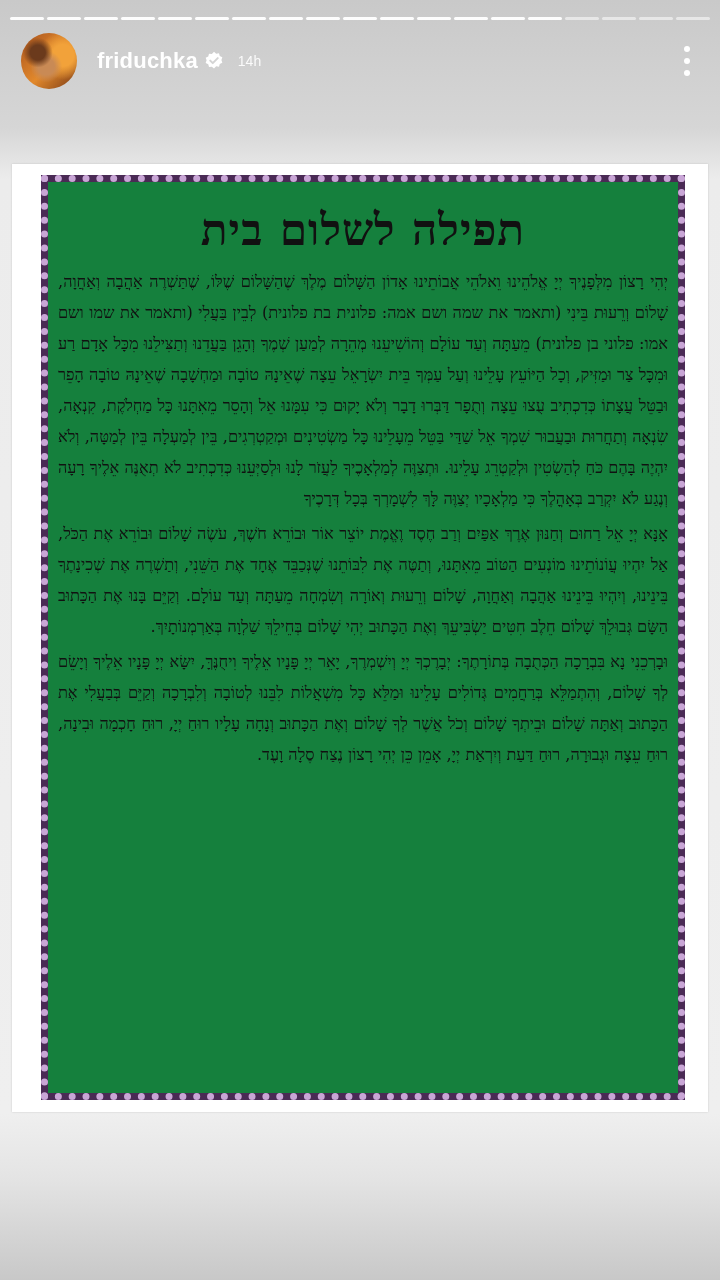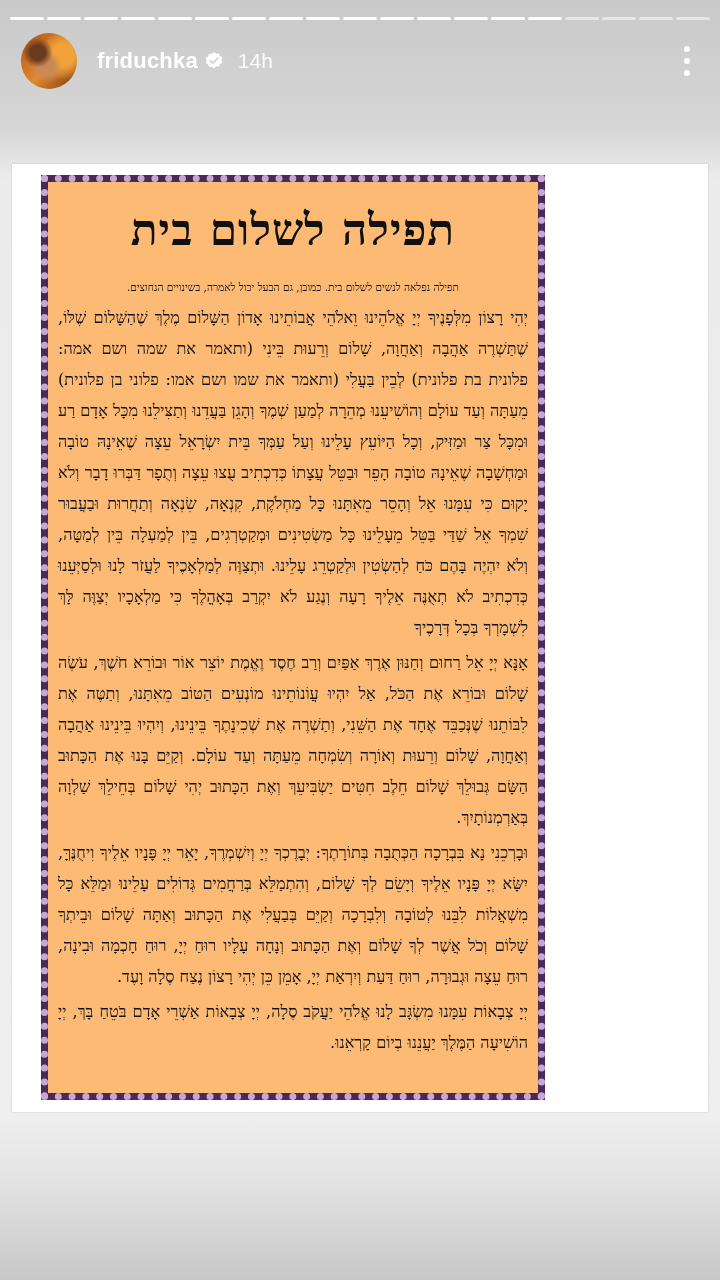--- a/index.html
+++ b/index.html
@@ -34,38 +34,38 @@
   }
   .username {
     margin-left: 20px;
     color: #ffffff; font-size: 22px; font-weight: bold;
     letter-spacing: 0.2px;
   }
   .verified {
     margin-left: 6px; width: 20px; height: 20px; display: inline-block;
   }
   .time {
-    margin-left: 14px; color: rgba(255,255,255,0.9); font-size: 21px;
+    margin-left: 14px; color: rgba(255,255,255,0.9); font-size: 14px;
   }
   .more {
     margin-left: auto; margin-right: 14px;
     width: 10px; height: 30px;
     display: flex; flex-direction: column; justify-content: space-between; align-items: center;
   }
   .more span { width: 6px; height: 6px; border-radius: 50%; background: #fff; }
 
   .card {
     position: absolute; top: 164px; left: 12px; width: 696px; height: 948px;
     background: #ffffff;
     box-shadow: 0 0 2px rgba(0,0,0,0.15);
   }
   .frame {
-    position: absolute; top: 11px; left: 29px; width: 504px; height: 925px;
+    position: absolute; top: 11px; left: 29px; width: 644px; height: 925px;
     border: 7px solid #4a2a55;
-    background: #fdba74;
+    background: #15803d;
   }
   .frame::before {
     content: ""; position: absolute; inset: -7px;
     border: 7px dotted #c9a6d6;
     pointer-events: none;
   }
   .doc {
     position: absolute; inset: 0; padding: 14px 10px 0 10px;
     direction: rtl; text-align: right; color: #111;
     font-family: "DejaVu Serif", "Liberation Serif", serif;
@@ -121,22 +121,20 @@
     <span></span>
     <span></span>
     <span></span>
   </div>
 </div>
 
 <div class="card">
   <div class="frame">
     <div class="doc">
       <div class="doc-title">תפילה לשלום בית</div>
-      <div class="doc-subtitle">תפילה נפלאה לנשים לשלום בית. כמובן, גם הבעל יכול לאמרה, בשינויים הנחוצים.</div>
       <div class="body-block">
         <p class="para">יְהִי רָצוֹן מִלְּפָנֶיךָ יְיָ אֱלֹהֵינוּ וֵאלֹהֵי אֲבוֹתֵינוּ אָדוֹן הַשָּׁלוֹם מֶלֶךְ שֶׁהַשָּׁלוֹם שֶׁלּוֹ, שֶׁתַּשְׁרֶה אַהֲבָה וְאַחֲוָה, שָׁלוֹם וְרֵעוּת בֵּינִי (ותאמר את שמה ושם אמה: פלונית בת פלונית) לְבֵין בַּעֲלִי (ותאמר את שמו ושם אמו: פלוני בן פלונית) מֵעַתָּה וְעַד עוֹלָם וְהוֹשִׁיעֵנוּ מְהֵרָה לְמַעַן שְׁמֶךָ וְהָגֵן בַּעֲדֵנוּ וְתַצִּילֵנוּ מִכָּל אָדָם רַע וּמִכָּל צַר וּמַזִּיק, וְכָל הַיּוֹעֵץ עָלֵינוּ וְעַל עַמְּךָ בֵּית יִשְׂרָאֵל עֵצָה שֶׁאֵינָהּ טוֹבָה וּמַחְשָׁבָה שֶׁאֵינָהּ טוֹבָה הָפֵר וּבַטֵּל עֲצָתוֹ כְּדִכְתִיב עֻצוּ עֵצָה וְתֻפָר דַּבְּרוּ דָבָר וְלֹא יָקוּם כִּי עִמָּנוּ אֵל וְהָסֵר מֵאִתָּנוּ כָּל מַחְלֹקֶת, קִנְאָה, שִׂנְאָה וְתַחֲרוּת וּבַעֲבוּר שִׁמְךָ אֵל שַׁדַּי בַּטֵּל מֵעָלֵינוּ כָּל מַשְׂטִינִים וּמְקַטְרְגִים, בֵּין לְמַעְלָה בֵּין לְמַטָּה, וְלֹא יִהְיֶה בָּהֶם כֹּחַ לְהַשְׂטִין וּלְקַטְרֵג עָלֵינוּ. וּתְצַוֶּה לְמַלְאָכֶיךָ לַעֲזֹר לָנוּ וּלְסַיְּעֵנוּ כְּדִכְתִיב לֹא תְאֻנֶּה אֵלֶיךָ רָעָה וְנֶגַע לֹא יִקְרַב בְּאָהֳלֶךָ כִּי מַלְאָכָיו יְצַוֶּה לָּךְ לִשְׁמָרְךָ בְּכָל דְּרָכֶיךָ</p>
         <p class="para">אָנָּא יְיָ אֵל רַחוּם וְחַנּוּן אֶרֶךְ אַפַּיִם וְרַב חֶסֶד וֶאֱמֶת יוֹצֵר אוֹר וּבוֹרֵא חֹשֶׁךְ, עֹשֶׂה שָׁלוֹם וּבוֹרֵא אֶת הַכֹּל, אַל יִהְיוּ עֲוֹנוֹתֵינוּ מוֹנְעִים הַטּוֹב מֵאִתָּנוּ, וְתַטֶּה אֶת לִבּוֹתֵנוּ שֶׁנְּכַבֵּד אֶחָד אֶת הַשֵּׁנִי, וְתַשְׁרֶה אֶת שְׁכִינָתֶךָ בֵּינֵינוּ, וְיִהְיוּ בֵּינֵינוּ אַהֲבָה וְאַחֲוָה, שָׁלוֹם וְרֵעוּת וְאוֹרָה וְשִׂמְחָה מֵעַתָּה וְעַד עוֹלָם. וְקַיֵּם בָּנוּ אֶת הַכָּתוּב הַשָּׂם גְּבוּלֵךְ שָׁלוֹם חֵלֶב חִטִּים יַשְׂבִּיעֵךְ וְאֶת הַכָּתוּב יְהִי שָׁלוֹם בְּחֵילֵךְ שַׁלְוָה בְּאַרְמְנוֹתָיִךְ.</p>
         <p class="para">וּבָרְכֵנִי נָא בִּבְרָכָה הַכְּתֻבָה בְּתוֹרָתֶךָ: יְבָרֶכְךָ יְיָ וְיִשְׁמְרֶךָ, יָאֵר יְיָ פָּנָיו אֵלֶיךָ וִיחֻנֶּךָּ, יִשָּׂא יְיָ פָּנָיו אֵלֶיךָ וְיָשֵׂם לְךָ שָׁלוֹם, וְהִתְמַלֵּא בְּרַחֲמִים גְּדוֹלִים עָלֵינוּ וּמַלֵּא כָּל מִשְׁאֲלוֹת לִבֵּנוּ לְטוֹבָה וְלִבְרָכָה וְקַיֵּם בְּבַעֲלִי אֶת הַכָּתוּב וְאַתָּה שָׁלוֹם וּבֵיתְךָ שָׁלוֹם וְכֹל אֲשֶׁר לְךָ שָׁלוֹם וְאֶת הַכָּתוּב וְנָחָה עָלָיו רוּחַ יְיָ, רוּחַ חָכְמָה וּבִינָה, רוּחַ עֵצָה וּגְבוּרָה, רוּחַ דַּעַת וְיִרְאַת יְיָ, אָמֵן כֵּן יְהִי רָצוֹן נֶצַח סֶלָה וָעֶד.</p>
-        <p class="para">יְיָ צְבָאוֹת עִמָּנוּ מִשְׂגָּב לָנוּ אֱלֹהֵי יַעֲקֹב סֶלָה, יְיָ צְבָאוֹת אַשְׁרֵי אָדָם בֹּטֵחַ בָּךְ, יְיָ הוֹשִׁיעָה הַמֶּלֶךְ יַעֲנֵנוּ בְיוֹם קָרְאֵנוּ.</p>
       </div>
     </div>
   </div>
 </div>
 
 </body></html>

